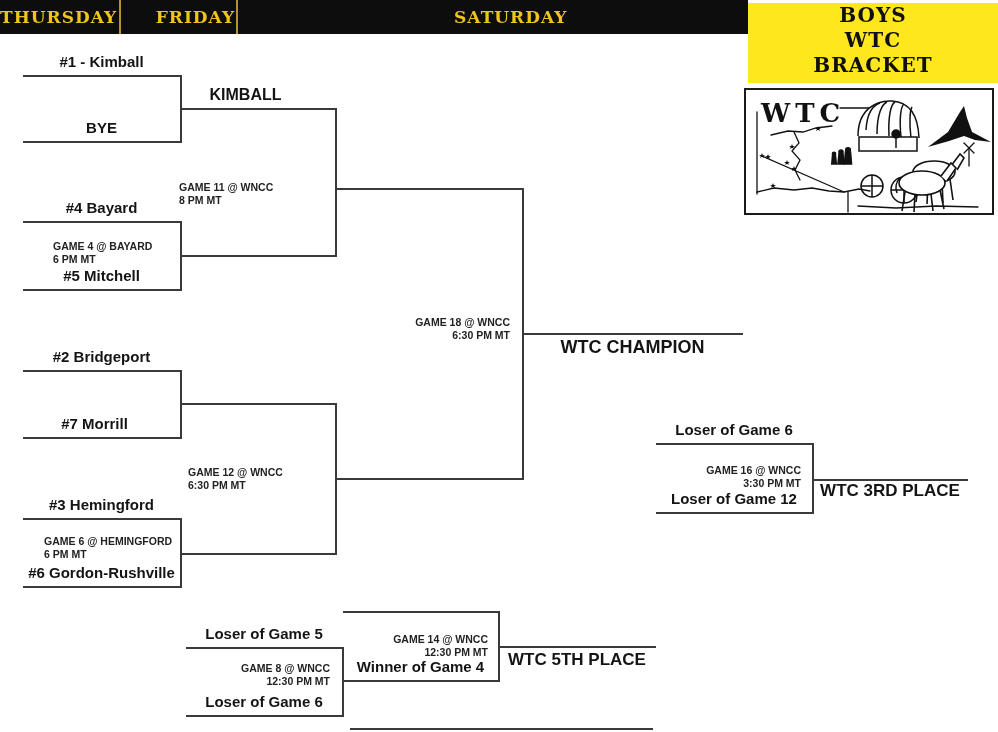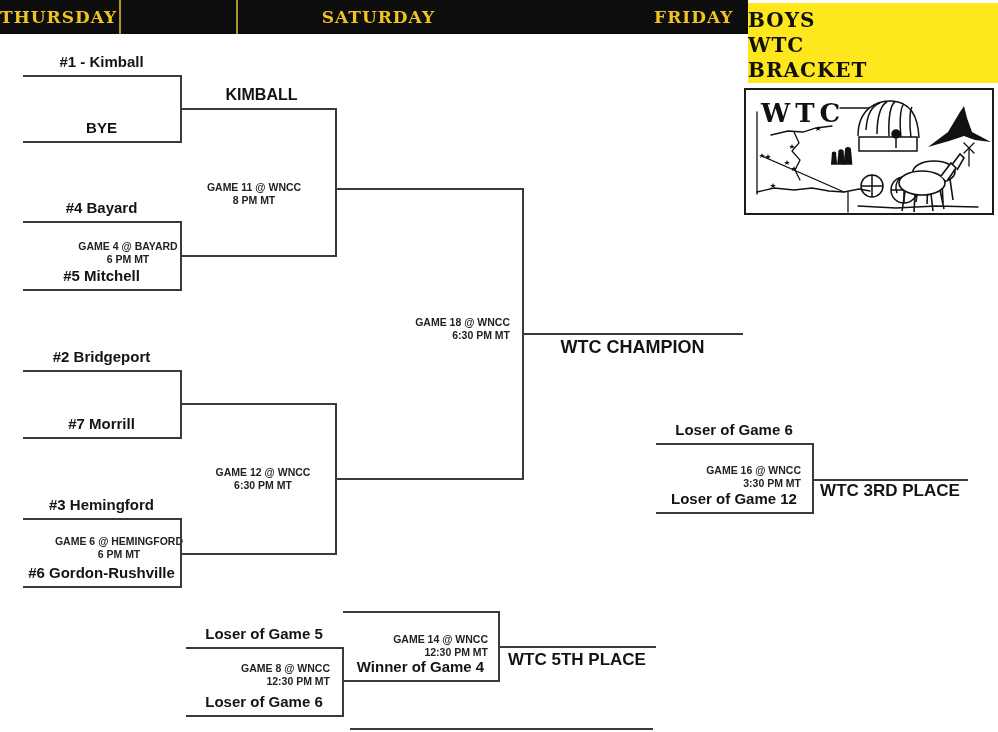--- a/index.html
+++ b/index.html
@@ -5,48 +5,48 @@
   html,body{margin:0;padding:0;background:#ffffff;}
   #stage{position:relative;width:998px;height:732px;background:#ffffff;overflow:hidden;
          font-family:"Liberation Sans",sans-serif;}
   
   .daybar{position:absolute;left:0;top:0;width:748px;height:34px;background:#0d0d0d;display:flex;gap:24px;}
   .daycell{height:34px;display:flex;align-items:center;justify-content:center;
            font-family:"DejaVu Serif",serif;font-weight:700;font-size:17px;color:#f0c41e;
            letter-spacing:1px;}
   .daydiv{position:absolute;top:0;width:2px;height:34px;background:#b3942c;}
   .titlebox{position:absolute;left:748px;top:3px;width:250px;height:80px;background:#ffe71e;
-            text-align:left;padding-top:5px;box-sizing:border-box;}
+            text-align:center;box-sizing:border-box;}
   .titleline{font-family:"DejaVu Serif",serif;font-weight:700;font-size:20px;color:#101010;
              line-height:25px;letter-spacing:1px;}
   .logobox{position:absolute;left:744px;top:88px;width:250px;height:127px;background:#ffffff;
            border:2px solid #1a1a1a;box-sizing:border-box;}
   
   .hl{position:absolute;height:2px;background:#3a3a3a;}
   .vl{position:absolute;width:2px;background:#3a3a3a;}
   .team{position:absolute;height:20px;font-weight:700;font-size:15px;color:#141414;
         text-align:center;white-space:nowrap;}
   .winner{font-size:16px;}
   .ginfo{position:absolute;font-weight:700;font-size:10.5px;color:#222;line-height:13px;
-         text-align:center;white-space:nowrap;}
+         text-align:left;white-space:nowrap;}
   .ginfo span{display:block;}
   .right{text-align:right;}
   .result{position:absolute;font-weight:700;font-size:17px;color:#141414;text-align:center;
           white-space:nowrap;}
   .champ{font-size:18px;}
 </style>
 </head>
 <body>
 
 <div id="stage">
 
   <div class="daybar">
     <div class="daycell" style="width:119px">THURSDAY</div>
+    <div class="daycell" style="width:117px">FRIDAY</div>
     <div class="daycell" style="width:512px">SATURDAY</div>
-    <div class="daycell" style="width:117px">FRIDAY</div>
   </div>
   <div class="daydiv" style="left:119px"></div>
   <div class="daydiv" style="left:236px"></div>
 
   <div class="titlebox">
     <div class="titleline">BOYS</div>
     <div class="titleline">WTC</div>
     <div class="titleline">BRACKET</div>
   </div>
 
@@ -128,37 +128,37 @@
 
       <text x="15" y="32" font-family="DejaVu Serif, serif" font-weight="bold" font-size="26" letter-spacing="5" fill="#111">WTC</text>
     </svg>
   </div>
 
   <div class="team" style="left:23px;top:53px;width:157px">#1 - Kimball</div>
   <div class="hl" style="left:23px;top:75px;width:157px"></div>
   <div class="team" style="left:23px;top:119px;width:157px">BYE</div>
   <div class="hl" style="left:23px;top:141px;width:157px"></div>
   <div class="vl" style="left:180px;top:75px;height:68px"></div>
-  <div class="team winner" style="left:184px;top:86px;width:155px">KIMBALL</div>
+  <div class="team winner" style="left:168px;top:86px;width:155px">KIMBALL</div>
   <div class="hl" style="left:180px;top:108px;width:155px"></div>
 
   <div class="team" style="left:23px;top:199px;width:157px">#4 Bayard</div>
   <div class="hl" style="left:23px;top:221px;width:157px"></div>
   <div class="ginfo" style="left:53px;top:240px;width:150px">
     <span>GAME 4 @ BAYARD</span>
     <span>6 PM MT</span>
   </div>
   <div class="team" style="left:23px;top:267px;width:157px">#5 Mitchell</div>
   <div class="hl" style="left:23px;top:289px;width:157px"></div>
   <div class="vl" style="left:180px;top:221px;height:70px"></div>
   <div class="hl" style="left:180px;top:255px;width:155px"></div>
 
   <div class="team" style="left:23px;top:348px;width:157px">#2 Bridgeport</div>
   <div class="hl" style="left:23px;top:370px;width:157px"></div>
-  <div class="team" style="left:23px;top:415px;width:157px">#7 Morrill</div>
+  <div class="team" style="left:16px;top:415px;width:157px">#7 Morrill</div>
   <div class="hl" style="left:23px;top:437px;width:157px"></div>
   <div class="vl" style="left:180px;top:370px;height:69px"></div>
   <div class="hl" style="left:180px;top:403px;width:155px"></div>
 
   <div class="team" style="left:23px;top:496px;width:157px">#3 Hemingford</div>
   <div class="hl" style="left:23px;top:518px;width:157px"></div>
   <div class="ginfo" style="left:44px;top:535px;width:150px">
     <span>GAME 6 @ HEMINGFORD</span>
     <span>6 PM MT</span>
   </div>

